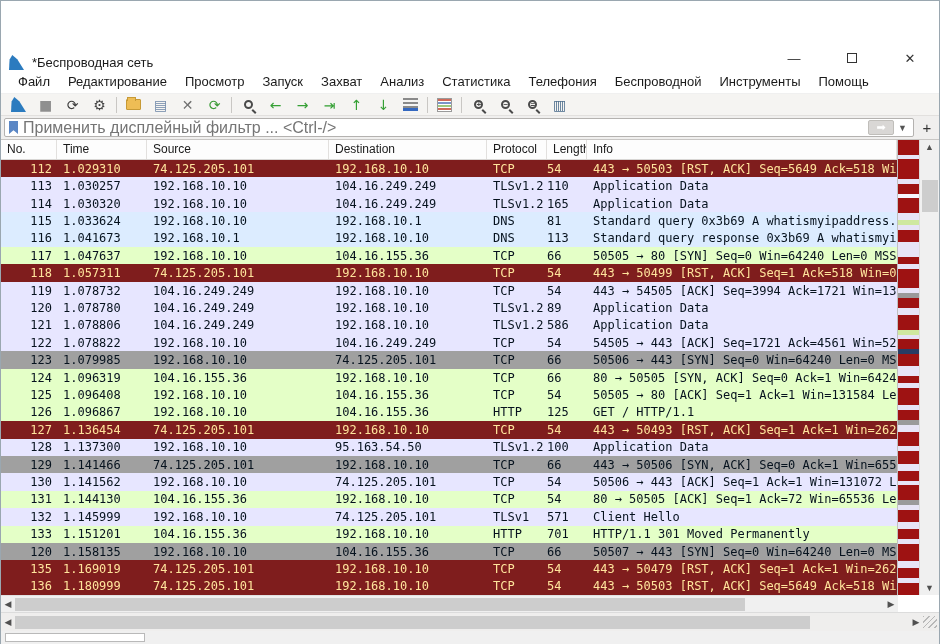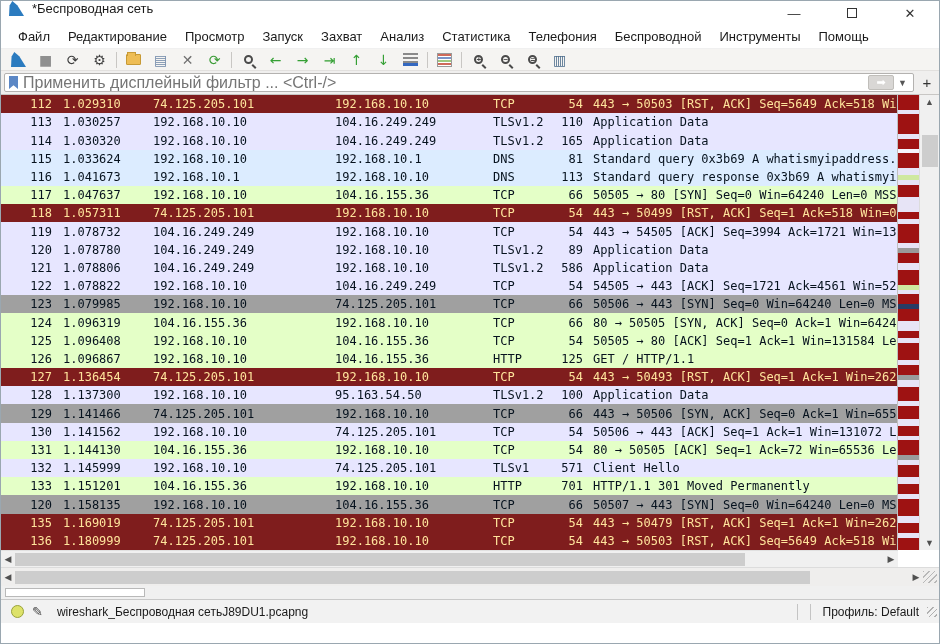--- a/index.html
+++ b/index.html
@@ -1,21 +1,21 @@
 <!DOCTYPE html>
 <html><head>
 <meta charset="utf-8">
 <style>
   * { margin:0; padding:0; box-sizing:border-box; }
   html,body { width:940px; height:644px; overflow:hidden; background:#fff;
               font-family:"Liberation Sans", sans-serif; }
   .window { width:940px; height:644px; display:flex; flex-direction:column; border:1px solid #9aa7b0; }
 
   
-  .titlebar { height:24px; background:#fff; display:flex; align-items:flex-start; flex:0 0 24px; }
+  .titlebar { height:24px; background:#fff; display:flex; align-items:flex-end; flex:0 0 24px;margin-top:45px; }
   .fin { width:15px; height:15px; background:#2b7bbf;
          clip-path:polygon(0% 100%, 4% 30%, 22% 0%, 55% 28%, 100% 100%); }
   .titlebar .fin { margin-left:8px; }
   .title-text { font-size:13px; color:#1a1a1a; margin-left:8px; flex:1; }
   .winbtns { display:flex; height:100%; }
   .winbtn { width:58px; display:flex; align-items:center; justify-content:center;
             font-size:13px; color:#333; }
   .maxbox { width:10px; height:10px; border:1px solid #333; display:inline-block; }
 
   
@@ -61,21 +61,21 @@
   .list-main { width:897px; display:flex; flex-direction:column; }
   .grid-cols { display:grid; grid-template-columns:56px 90px 182px 158px 60px 40px 1fr; }
   .pl-header { height:20px; background:#fdfdfd; border-bottom:1px solid #d8d6d4; flex:0 0 20px; }
   .pl-header .hcell { font-size:12px; color:#1a1a1a; padding:2px 0 0 6px;
                       border-right:1px solid #e2e0de; overflow:hidden; white-space:nowrap; }
   .rows { flex:1; display:flex; flex-direction:column; overflow:hidden;
           font-family:"DejaVu Sans Mono", monospace; font-size:12px; }
   .prow { flex:1; align-items:center; white-space:nowrap; overflow:hidden; color:#06121e; }
   .prow > div { overflow:hidden; white-space:nowrap; padding-left:6px; }
   .prow .c-no { text-align:right; padding-right:5px; padding-left:0; }
-  .prow .c-len { text-align:right; padding-right:4px; padding-left:0; }
+  .prow .c-len { text-align:left; padding-right:4px; padding-left:0; }
   .st-rst  { background:#7f1d1d; color:#ffe49c; }
   .st-tcp  { background:#e7e6ff; }
   .st-dns  { background:#dcecff; }
   .st-http { background:#e4ffc7; }
   .st-syn  { background:#a0a0a0; }
 
   
   .minimap { width:22px; display:flex; flex-direction:column; border-left:1px solid #c0c0c0; }
   .band { width:100%; }
   .vscroll { width:20px; background:#f0f0f0; border-left:1px solid #dcdcdc; display:flex;
@@ -221,20 +221,29 @@
       <span class="bookmark"></span>
       <input class="filter-input" placeholder="Применить дисплейный фильтр ... &lt;Ctrl-/&gt;" style="">
       <span class="apply-btn">➡</span>
       <span class="caret-btn">▼</span>
     </div>
     <span class="plus-btn">+</span>
   </div>
 
   <div class="list-area">
     <div class="list-main">
+      <div class="pl-header grid-cols">
+          <div class="hcell">No.</div>
+          <div class="hcell">Time</div>
+          <div class="hcell">Source</div>
+          <div class="hcell">Destination</div>
+          <div class="hcell">Protocol</div>
+          <div class="hcell">Length</div>
+          <div class="hcell">Info</div>
+        </div>
       <div class="rows">
           <div class="prow grid-cols st-rst">
             <div class="c-no">112</div>
             <div class="c-time">1.029310</div>
             <div class="c-src">74.125.205.101</div>
             <div class="c-dst">192.168.10.10</div>
             <div class="c-proto">TCP</div>
             <div class="c-len">54</div>
             <div class="c-info">443 → 50503 [RST, ACK] Seq=5649 Ack=518 Win=0 Len=0</div>
           </div>

